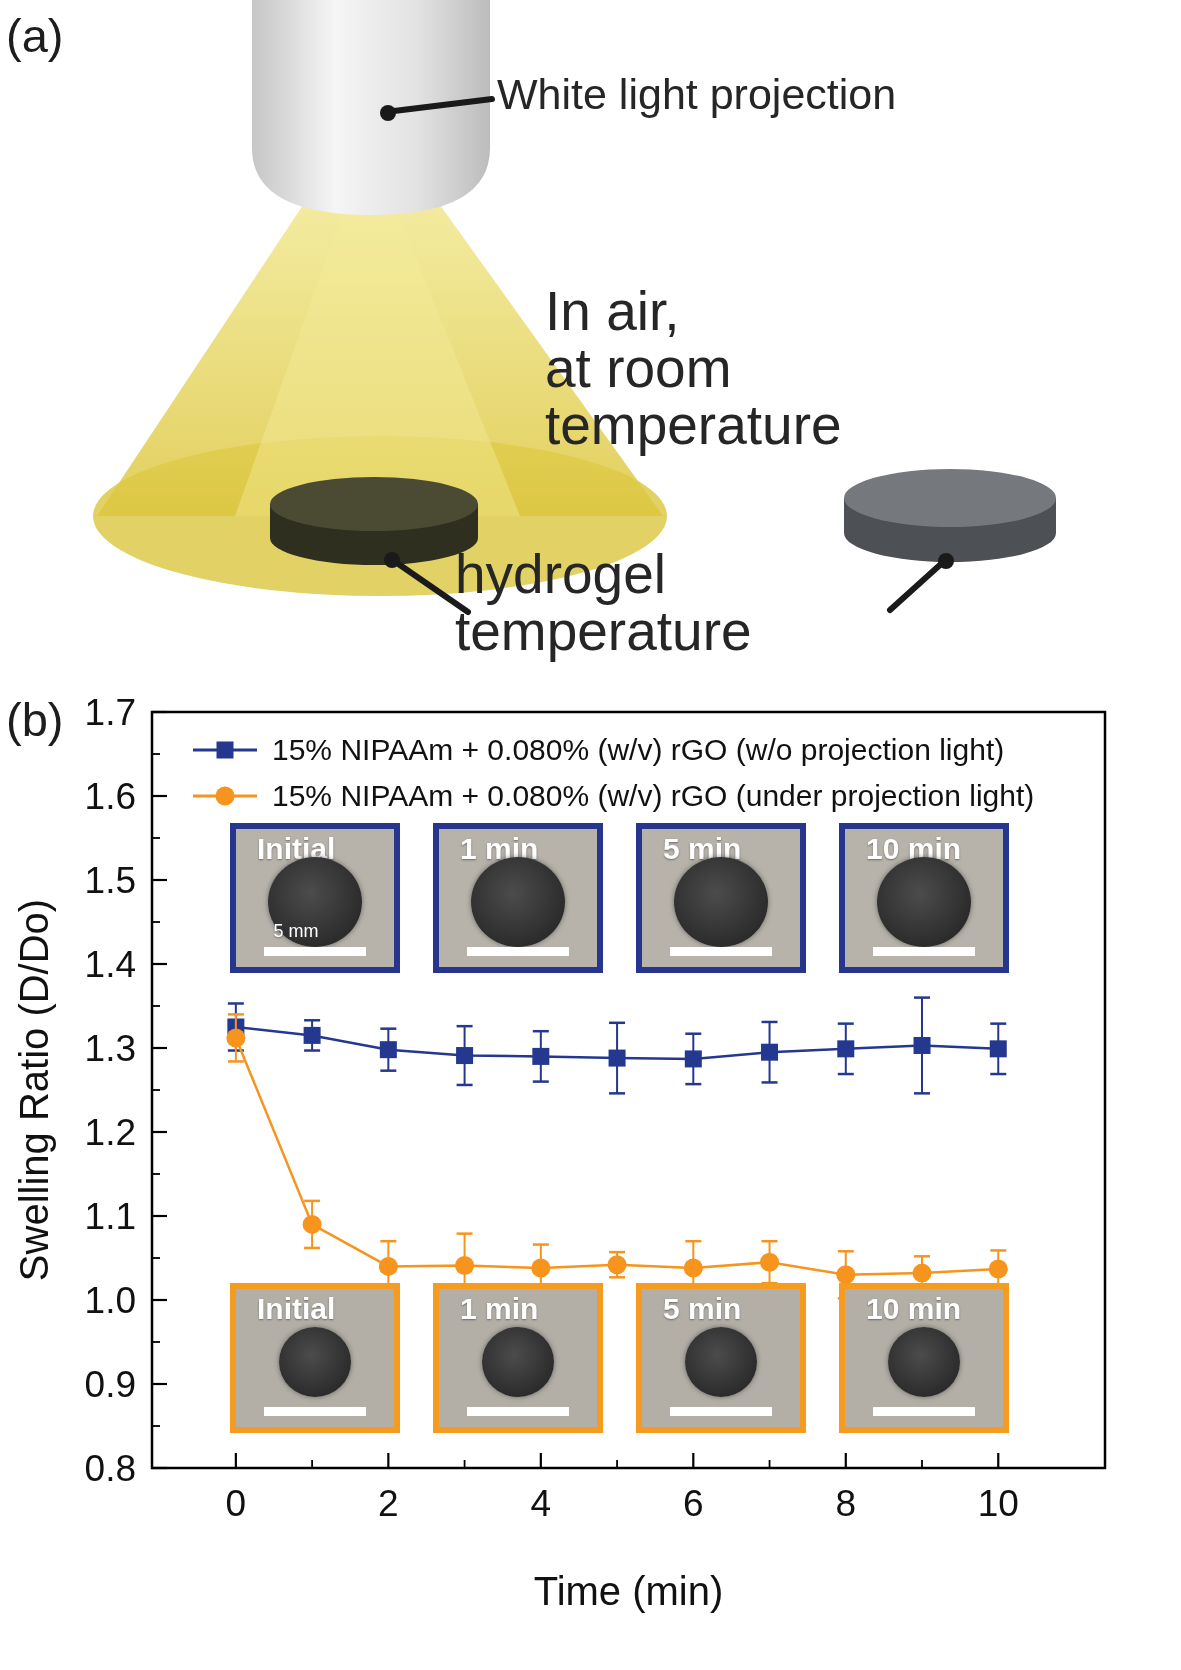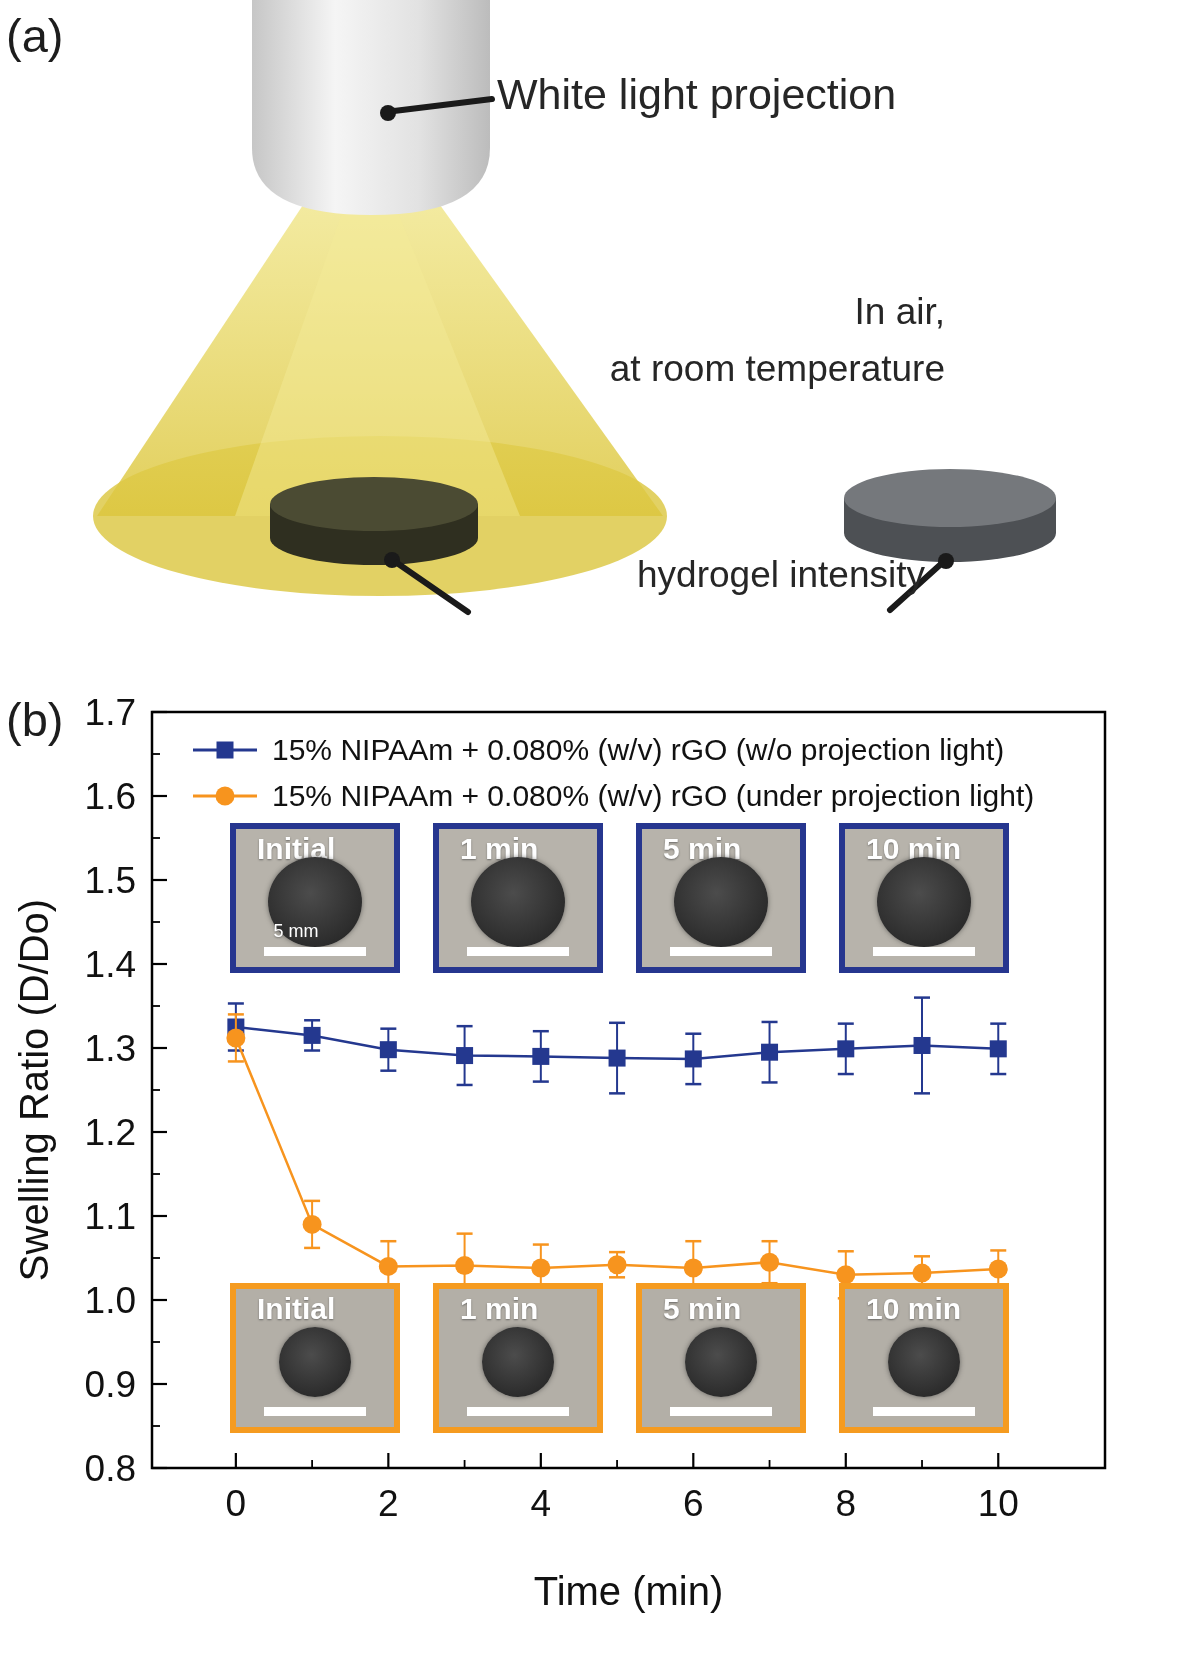--- a/index.html
+++ b/index.html
@@ -1,21 +1,21 @@
 <!DOCTYPE html>
 <html><head>
 <meta charset="utf-8">
 <style>
   html,body{margin:0;padding:0;background:#fff;}
   #figure{position:relative;width:1181px;height:1670px;background:#fff;overflow:hidden;
           font-family:"Liberation Sans",sans-serif;color:#1d1d1d;}
   .panel-label{position:absolute;font-size:47px;color:#1d1d1d;}
   .ann{position:absolute;font-size:43px;color:#262626;white-space:nowrap;}
   .ann sup{font-size:26px;}
-  .ann-block{position:absolute;font-size:37px;color:#262626;text-align:right;line-height:57px;}
+  .ann-block{position:absolute;font-size:55px;color:#262626;text-align:left;line-height:57px;}
   #panelA,#chart{position:absolute;left:0;}
   #panelA{top:0;}
   #chart{top:690px;pointer-events:none;font-family:"Liberation Sans",sans-serif;}
   .inset{position:absolute;width:170px;height:150px;box-sizing:border-box;}
   .inset.top{top:823px;border:6px solid #26368f;background:#b7b3ab;}
   .inset.bot{top:1283px;border:6px solid #f59b20;background:#b3afa7;}
   .disk{position:absolute;left:50%;top:53%;transform:translate(-50%,-50%);border-radius:50%;
         background:radial-gradient(circle at 45% 40%, #4c4c4c 0%, #2a2a2a 75%);
         box-shadow:0 0 5px rgba(40,40,40,.55);}
   .inset.top .disk{width:94px;height:90px;}
@@ -81,21 +81,21 @@
 
   <div class="ann" style="left:497px;top:70px;">White light projection</div>
 
 
   <div class="ann-block" style="left:545px;top:283px;width:400px;">
     <div>In air,</div>
     <div>at room temperature</div>
   </div>
 
   <div class="ann-block" style="left:455px;top:546px;width:470px;">
-    <div>hydrogel intensity</div>
+    <div>hydrogel temperature</div>
   </div>
 
   <span class="panel-label" style="left:6px;top:692px;">(b)</span>
 
   <svg id="chart" width="1181" height="980" aria-hidden="true">
       <rect x="152" y="22" width="953" height="756" fill="none" stroke="#000" stroke-width="2.5"></rect>
       <line x1="152" y1="778" x2="167" y2="778" stroke="#000" stroke-width="2.2"></line>
       <text x="136" y="791" text-anchor="end" font-size="37" fill="#111">0.8</text>
       <line x1="152" y1="694" x2="167" y2="694" stroke="#000" stroke-width="2.2"></line>
       <text x="136" y="707" text-anchor="end" font-size="37" fill="#111">0.9</text>

